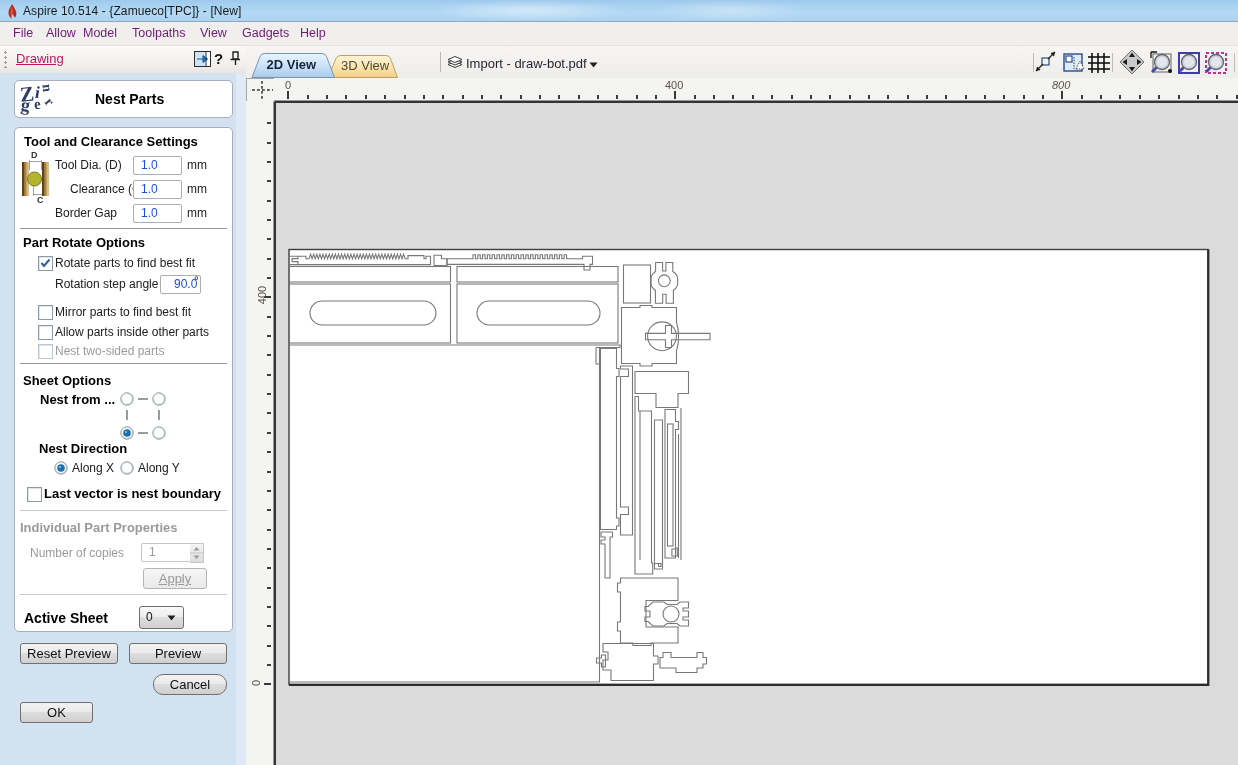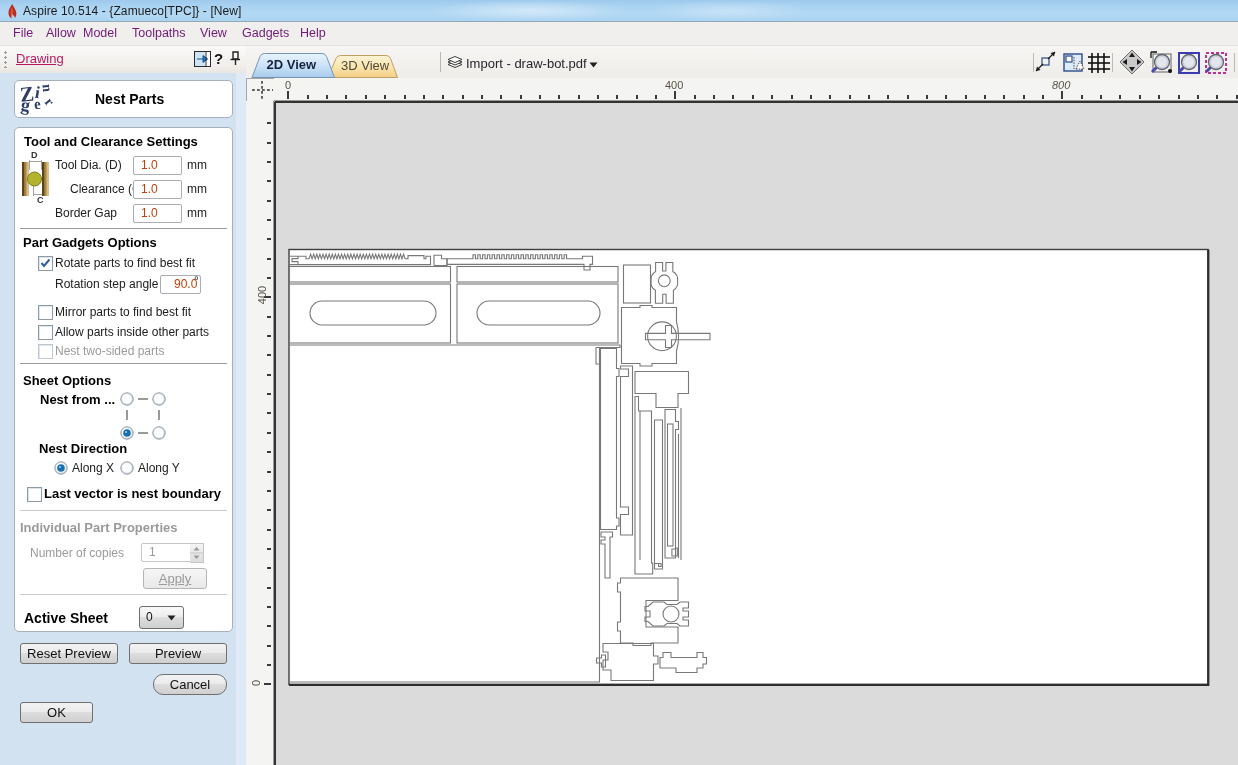--- a/index.html
+++ b/index.html
@@ -16,21 +16,21 @@
   
   #lefthdr{left:0;top:46px;width:246px;height:27px;
     background:linear-gradient(180deg,#fbfaf9 0%,#f1efec 70%,#e9e6e1 100%);}
   #righthdr{left:246px;top:46px;width:992px;height:32px;
     background:linear-gradient(180deg,#f6f5f3 0%,#efedea 100%);}
   
   #panel{left:0;top:73px;width:246px;height:692px;background:#d3e2f1;}
   .wbox{position:absolute;background:#fff;border:1px solid #a7b0ba;border-radius:5px;}
   .sect{position:absolute;font-size:13px;font-weight:bold;color:#000;}
   .lbl{position:absolute;font-size:12px;color:#202020;}
-  .inp{position:absolute;background:#fff;border:1px solid #abadb3;border-radius:2px;font-size:12px;color:#c2410c;
+  .inp{position:absolute;background:#fff;border:1px solid #abadb3;border-radius:2px;font-size:12px;color:#1d4ed8;
        padding:1px 0 0 7px;}
   .sep{position:absolute;height:1px;background:#9a9a9a;}
   .cb{position:absolute;width:13px;height:13px;background:#fff;border:1px solid #8e9aa5;
       box-shadow:inset 1px 1px 0 #dde6ee;}
   .btn{position:absolute;border:1px solid #707070;border-radius:3px;
     background:linear-gradient(180deg,#f2f2f2 0%,#ebebeb 45%,#dddddd 50%,#cfcfcf 100%);
     font-size:13px;color:#111;text-align:center;}
   .gray{color:#9a9a9a !important;}
   
   #corner{left:246px;top:78px;width:27px;height:22px;background:#f4f4f2;
@@ -212,21 +212,21 @@
 <div class="inp" style="left:133px;top:156px;width:40px;height:16px;">1.0</div>
 <div class="lbl" style="left:187px;top:158px;">mm</div>
 <div class="lbl" style="left:70px;top:182px;">Clearance (C)</div>
 <div class="inp" style="left:133px;top:180px;width:40px;height:16px;">1.0</div>
 <div class="lbl" style="left:187px;top:182px;">mm</div>
 <div class="lbl" style="left:55px;top:206px;">Border Gap</div>
 <div class="inp" style="left:133px;top:204px;width:40px;height:16px;">1.0</div>
 <div class="lbl" style="left:187px;top:206px;">mm</div>
 
 <div class="sep" style="left:20px;top:228px;width:207px;"></div>
-<div class="sect" style="left:23px;top:235px;">Part Gadgets Options</div>
+<div class="sect" style="left:23px;top:235px;">Part Rotate Options</div>
 
 <div class="cb" style="left:38px;top:256px;"></div>
 <svg class="abs" style="left:40px;top:258px" width="11" height="11" viewBox="0 0 11 11">
  <path d="M1.5,5 L4,8 L9.5,1.5" fill="none" stroke="#2d5f9e" stroke-width="2"></path>
 </svg>
 <div class="lbl" style="left:55px;top:256px;">Rotate parts to find best fit</div>
 <div class="lbl" style="left:55px;top:277px;">Rotation step angle</div>
 <div class="inp" style="left:160px;top:275px;width:26px;height:16px;padding-left:13px;">90.0</div>
 <div class="lbl" style="left:194px;top:274px;">°</div>
 

